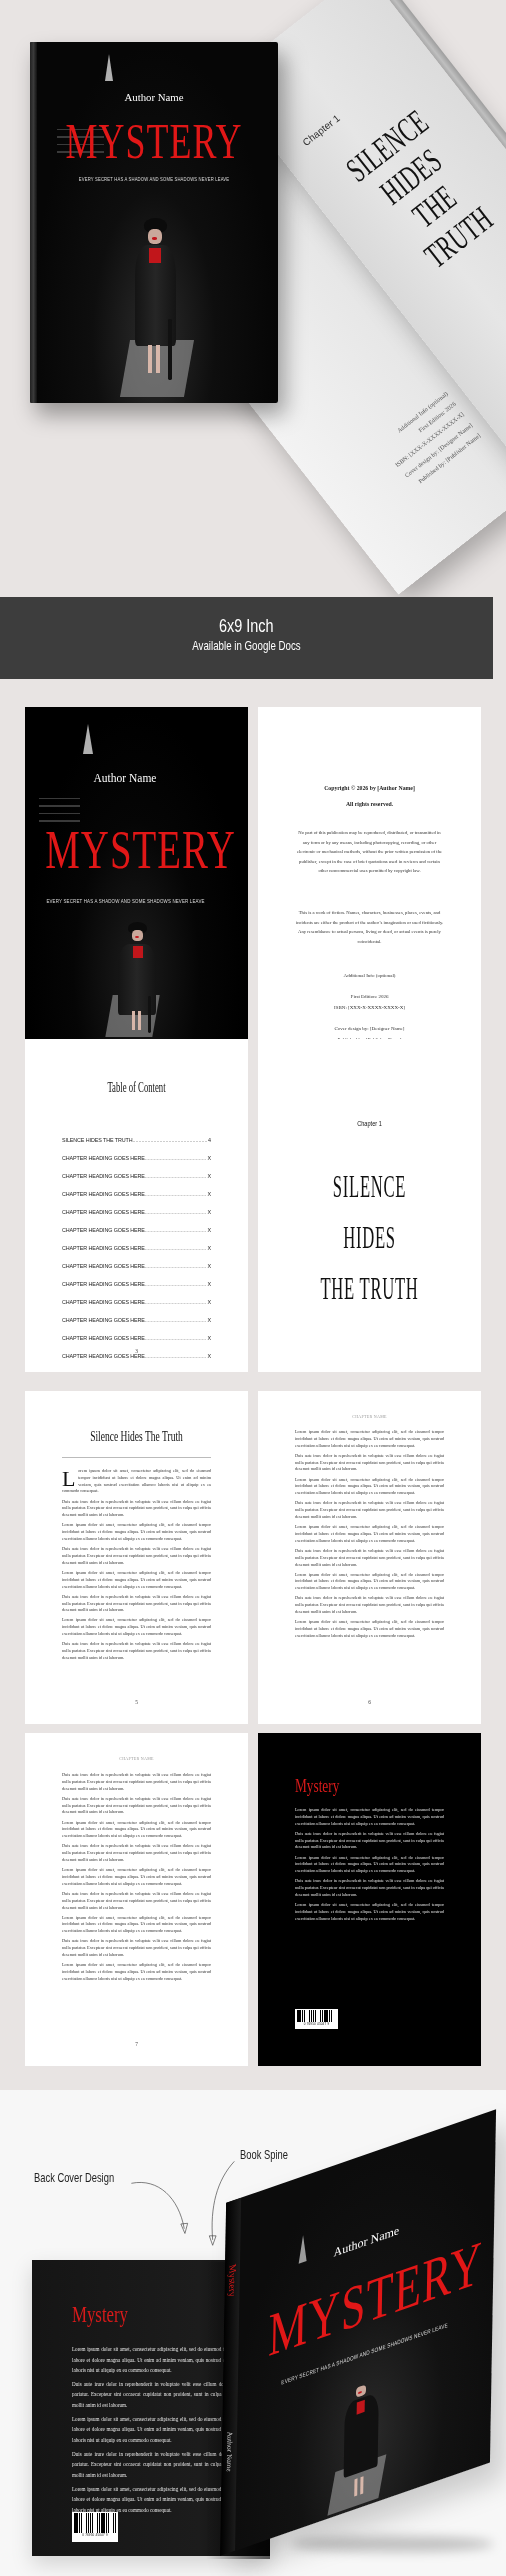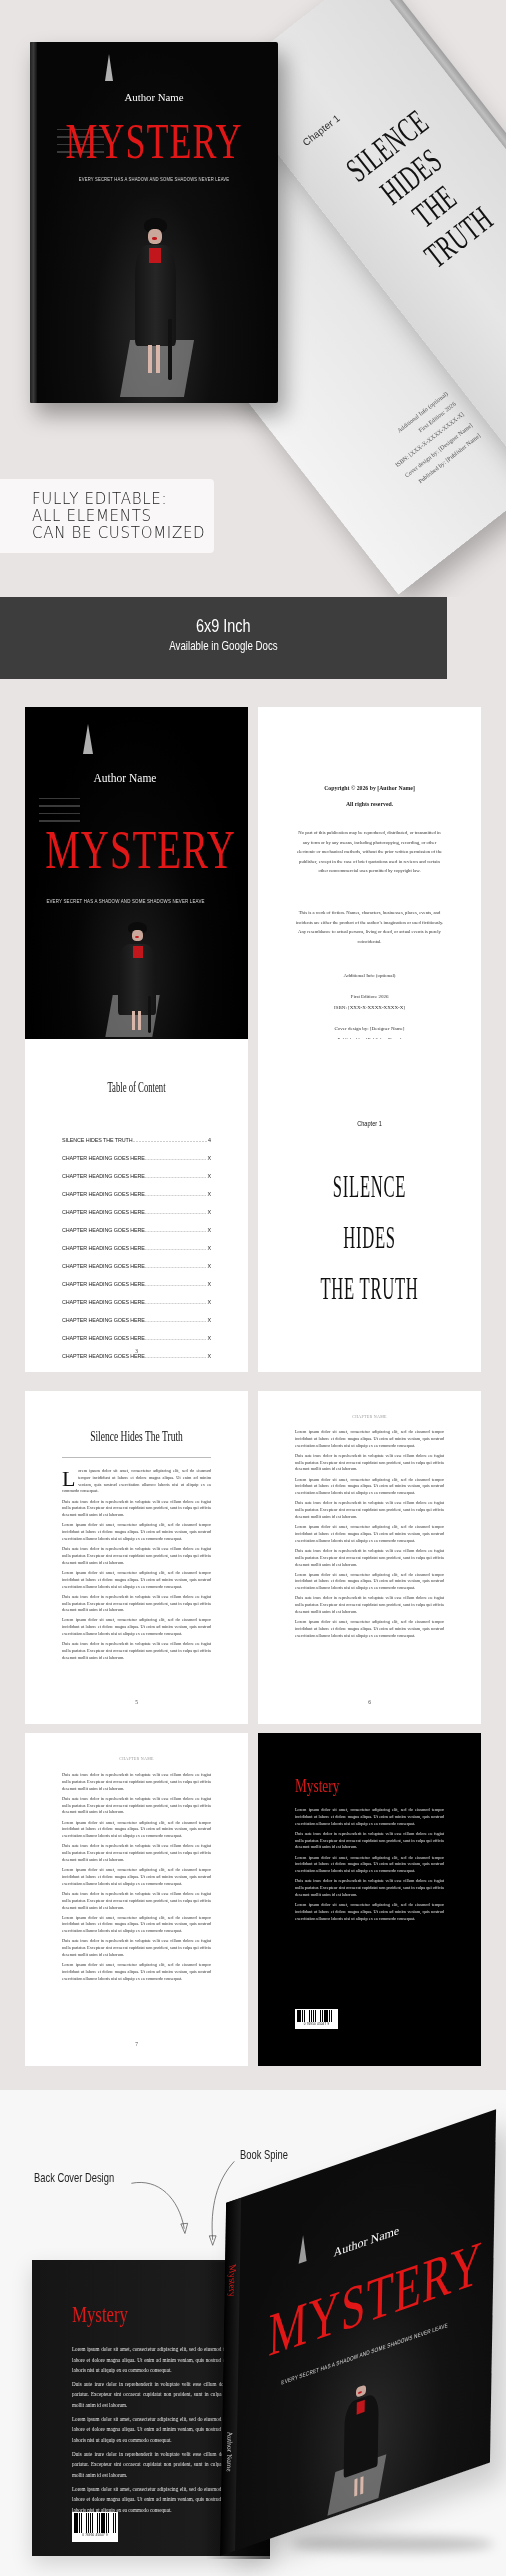--- a/index.html
+++ b/index.html
@@ -34,21 +34,21 @@
   .fig-spot { position: absolute; background: rgba(170,170,170,.55); transform: skewX(-10deg); }
   .fig-hat { position: absolute; border-radius: 50% 50% 40% 40%; background: #0b0b0b; }
   .fig-face { position: absolute; border-radius: 40%; background: #c9a89b; }
   .fig-lips { position: absolute; background: #c0141b; border-radius: 50%; }
   .fig-coat { position: absolute; background: linear-gradient(90deg,#141414,#262626 50%,#141414); border-radius: 30% 30% 6% 6%; }
   .fig-dress { position: absolute; background: #c1161b; }
   .fig-legs { position: absolute; background: #d8b7aa; }
   .fig-umb { position: absolute; background: #111; border-radius: 1.4px; }
 
   
-  .banner { position: absolute; left: 0; top: 597px; width: 447px; height: 82px; background: #3d3d3d; text-align: center; color: #fff; }
+  .banner { position: absolute; left: 0; top: 597px; width: 493px; height: 82px; background: #3d3d3d; text-align: center; color: #fff; }
   .banner-size { font-family: "Liberation Sans", sans-serif; font-size: 17.6px; margin-top: 19px; transform: scaleX(.82); display: inline-block; }
   .banner-sub { font-family: "Liberation Sans", sans-serif; font-size: 13.5px; transform: scaleX(.72); margin-top: 1.4px; }
 
   
   .pages { position: absolute; left: 0; top: 679px; width: 507px; height: 1411px; background: #e8e4e3; }
   .page { position: absolute; width: 223px; height: 333px; background: #fff; overflow: hidden; }
   .page.dark { background: #000; }
   .col-l { left: 25px; } .col-r { left: 258px; }
   .row1 { top: 28px; } .row2 { top: 360px; } .row3 { top: 712px; } .row4 { top: 1054px; }
 
@@ -136,25 +136,20 @@
       <div class="fig-face" style="left:30px;top:10.8px;width:13.5px;height:15px;"></div>
       <div class="fig-lips" style="left:34px;top:19px;width:4.7px;height:2.7px;"></div>
       <div class="fig-coat" style="left:17px;top:27px;width:41px;height:101px;"></div>
       <div class="fig-dress" style="left:31px;top:30px;width:12px;height:15px;"></div>
       <div class="fig-legs" style="left:30px;top:127px;width:4px;height:28px;"></div>
       <div class="fig-legs" style="left:38px;top:127px;width:4px;height:28px;"></div>
       <div class="fig-umb" style="left:50px;top:101px;width:4px;height:61px;"></div>
     </div>
   </div>
 
-  <div class="caption-box">
-    <div class="caption-line">FULLY EDITABLE:</div>
-    <div class="caption-line">ALL ELEMENTS</div>
-    <div class="caption-line">CAN BE CUSTOMIZED</div>
-  </div>
 </section>
 
 <section class="banner">
   <div class="banner-size">6x9 Inch</div>
   <div class="banner-sub">Available in Google Docs</div>
 </section>
 
 <section class="pages">
 
   <div class="page dark col-l row1" style="background:radial-gradient(ellipse at 50% 80%,#1c1c1c 0%,#050505 40%,#000 70%);">

